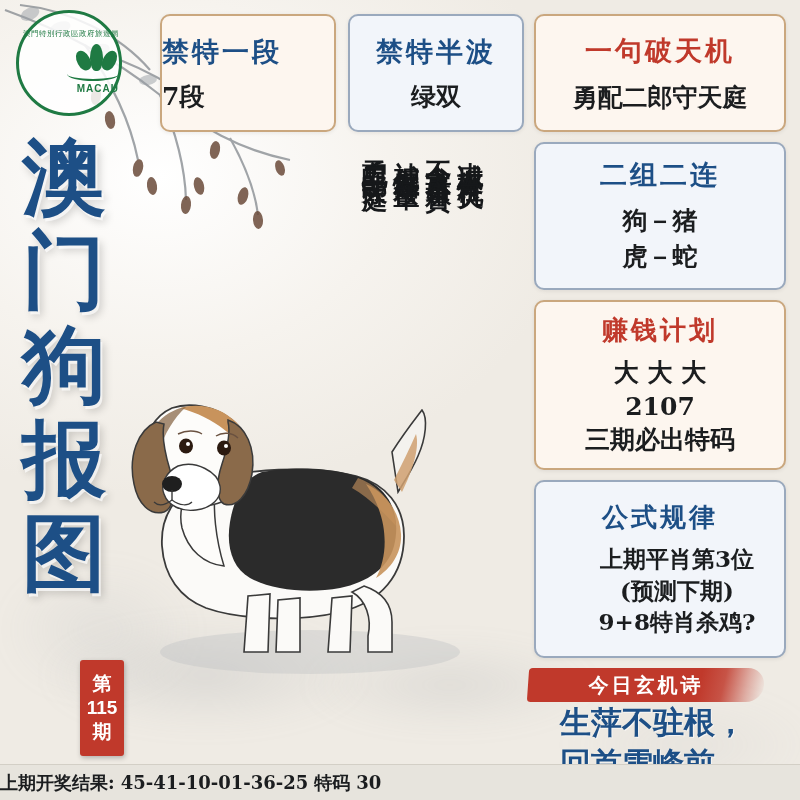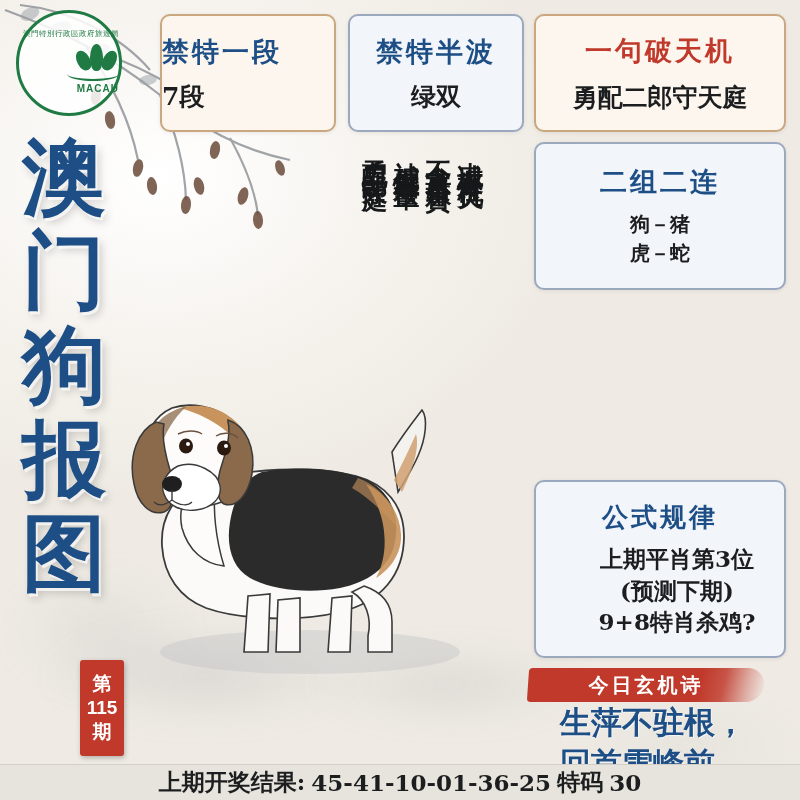--- a/index.html
+++ b/index.html
@@ -154,21 +154,21 @@
   #card-tianji .card-title { color: #c0392b; font-size: 27px; }
   #card-tianji .card-body { font-size: 25px; }
 
   
   #card-erzu-erlian {
     left: 534px; top: 142px; width: 252px; height: 148px;
     background: #f2f5fa; border: 2px solid #9aa9bd;
     display: flex; flex-direction: column; align-items: center; justify-content: center; gap: 6px;
   }
   #card-erzu-erlian .card-title { color: #1d4f86; font-size: 27px; margin-bottom: 4px; }
-  #card-erzu-erlian .card-body { font-size: 20px; line-height: 1.45; }
+  #card-erzu-erlian .card-body { font-size: 25px; line-height: 1.45; }
 
   
   #card-zhuanqian {
     left: 534px; top: 300px; width: 252px; height: 170px;
     background: #fdf6ef; border: 2px solid #caa77e;
     display: flex; flex-direction: column; align-items: center; justify-content: center; gap: 5px;
   }
   #card-zhuanqian .card-title { color: #c0392b; font-size: 26px; margin-bottom: 3px; }
   #card-zhuanqian .card-body { font-size: 25px; line-height: 1.35; }
 
@@ -209,23 +209,23 @@
     line-height: 1.32;
     text-shadow: 1px 1px 0 rgba(255,255,255,.6);
   }
 
   
   .result-bar {
     position: absolute; left: 0; bottom: 0;
     width: 800px; height: 36px;
     background: #e7e4dd;
     border-top: 1px solid #d3cfc6;
-    display: flex; align-items: center; justify-content: center;
+    display: flex; align-items: center; 
     gap: 6px;
-    font-size: 23px; font-weight: bold; color: #1b1d1f;
+    font-size: 18px; font-weight: bold; color: #1b1d1f;
     font-family: "DejaVu Serif", serif;
   }
 
   
   .dog { position: absolute; left: 120px; top: 360px; width: 370px; height: 330px; }
   .branch { position: absolute; left: 0; top: 0; width: 400px; height: 330px; }
 </style>
 </head>
 <body>
 
@@ -360,20 +360,26 @@
     <div class="card-title">一句破天机</div>
     <div class="card-body">勇配二郎守天庭</div>
   </div>
 
   <div class="card" id="card-erzu-erlian">
     <div class="card-title">二组二连</div>
     <div class="card-body" style="white-space: pre-line;">狗－猪
 虎－蛇</div>
   </div>
 
+  <div class="card" id="card-zhuanqian">
+    <div class="card-title">赚钱计划</div>
+    <div class="card-body" style="white-space: pre-line;">大 大 大
+2107
+三期必出特码</div>
+  </div>
 
   <div class="card" id="card-gongshi">
     <div class="card-title">公式规律</div>
     <div class="card-body" style="white-space: pre-line; margin-left: 34px;">上期平肖第3位
 (预测下期)
 9+8特肖杀鸡?</div>
   </div>
 
   <div class="xuanji-banner">
     <div class="brush"></div>

